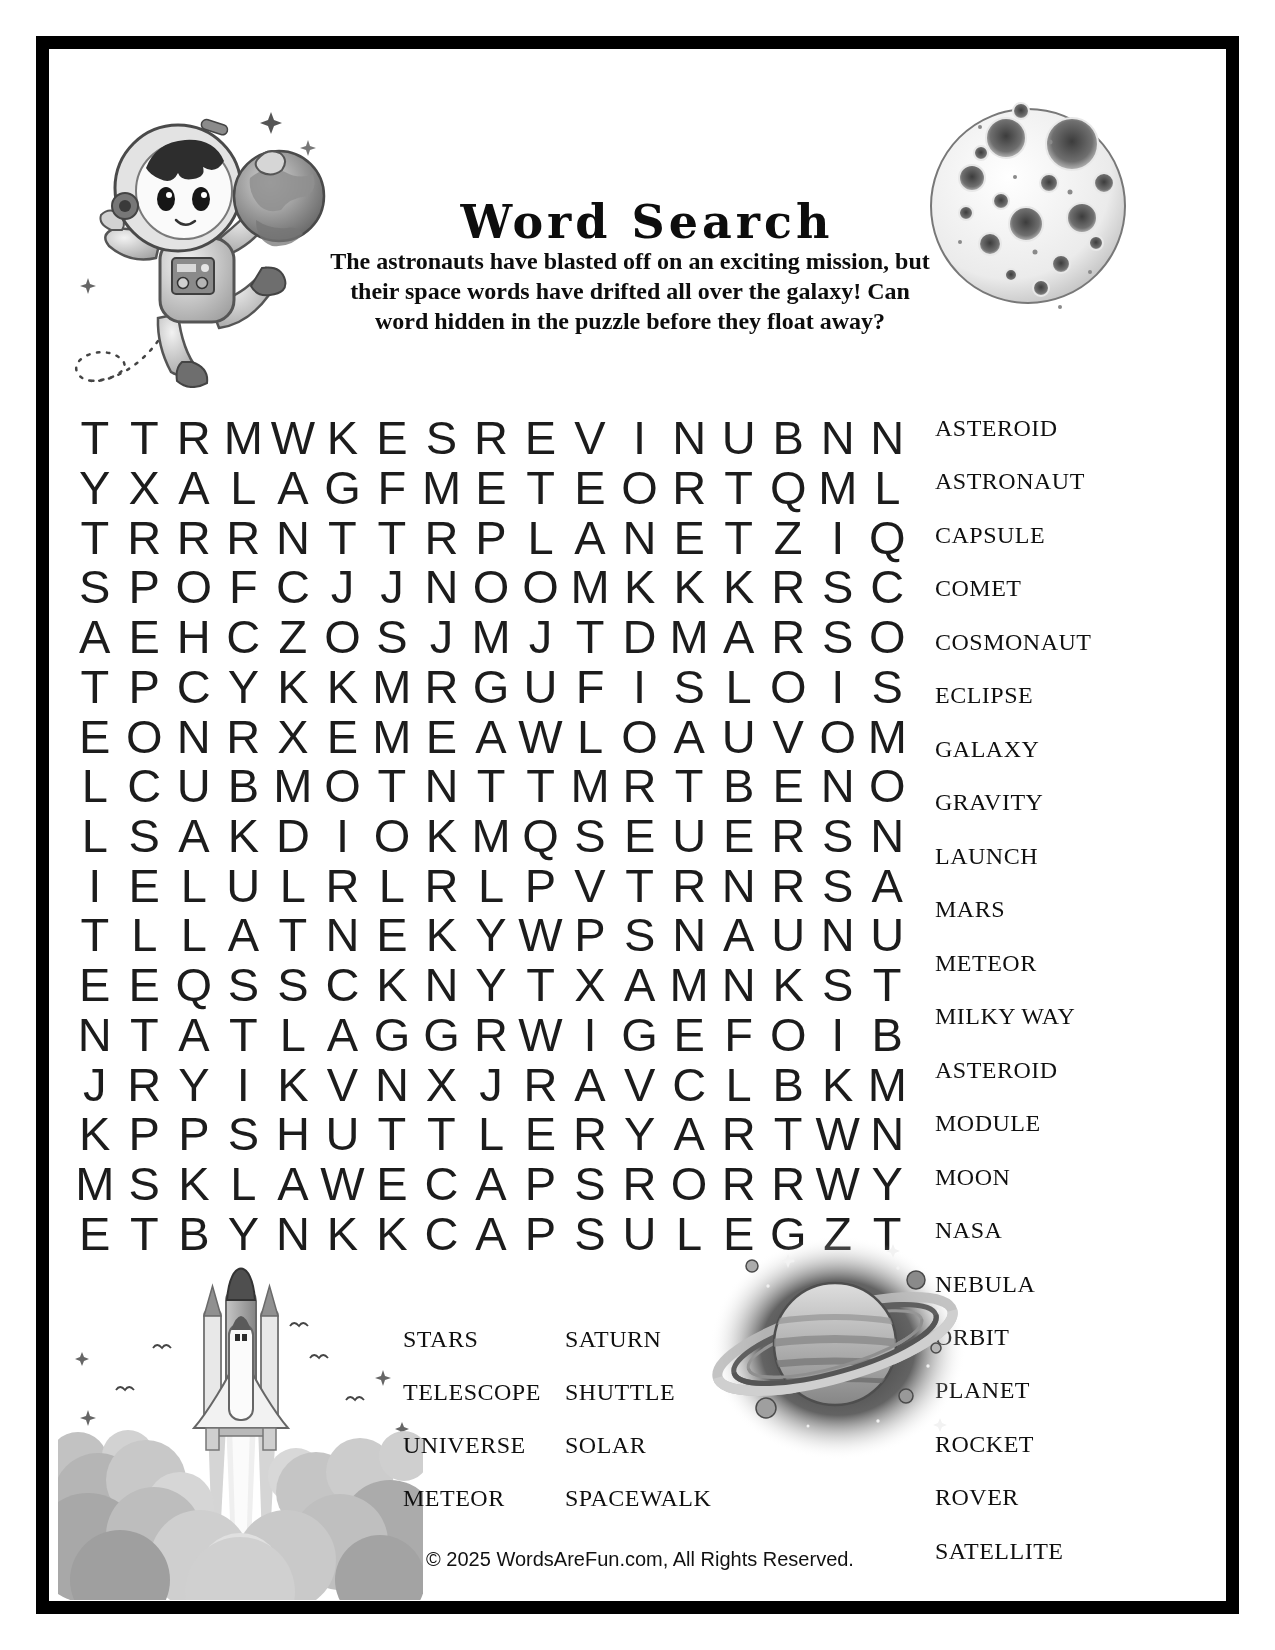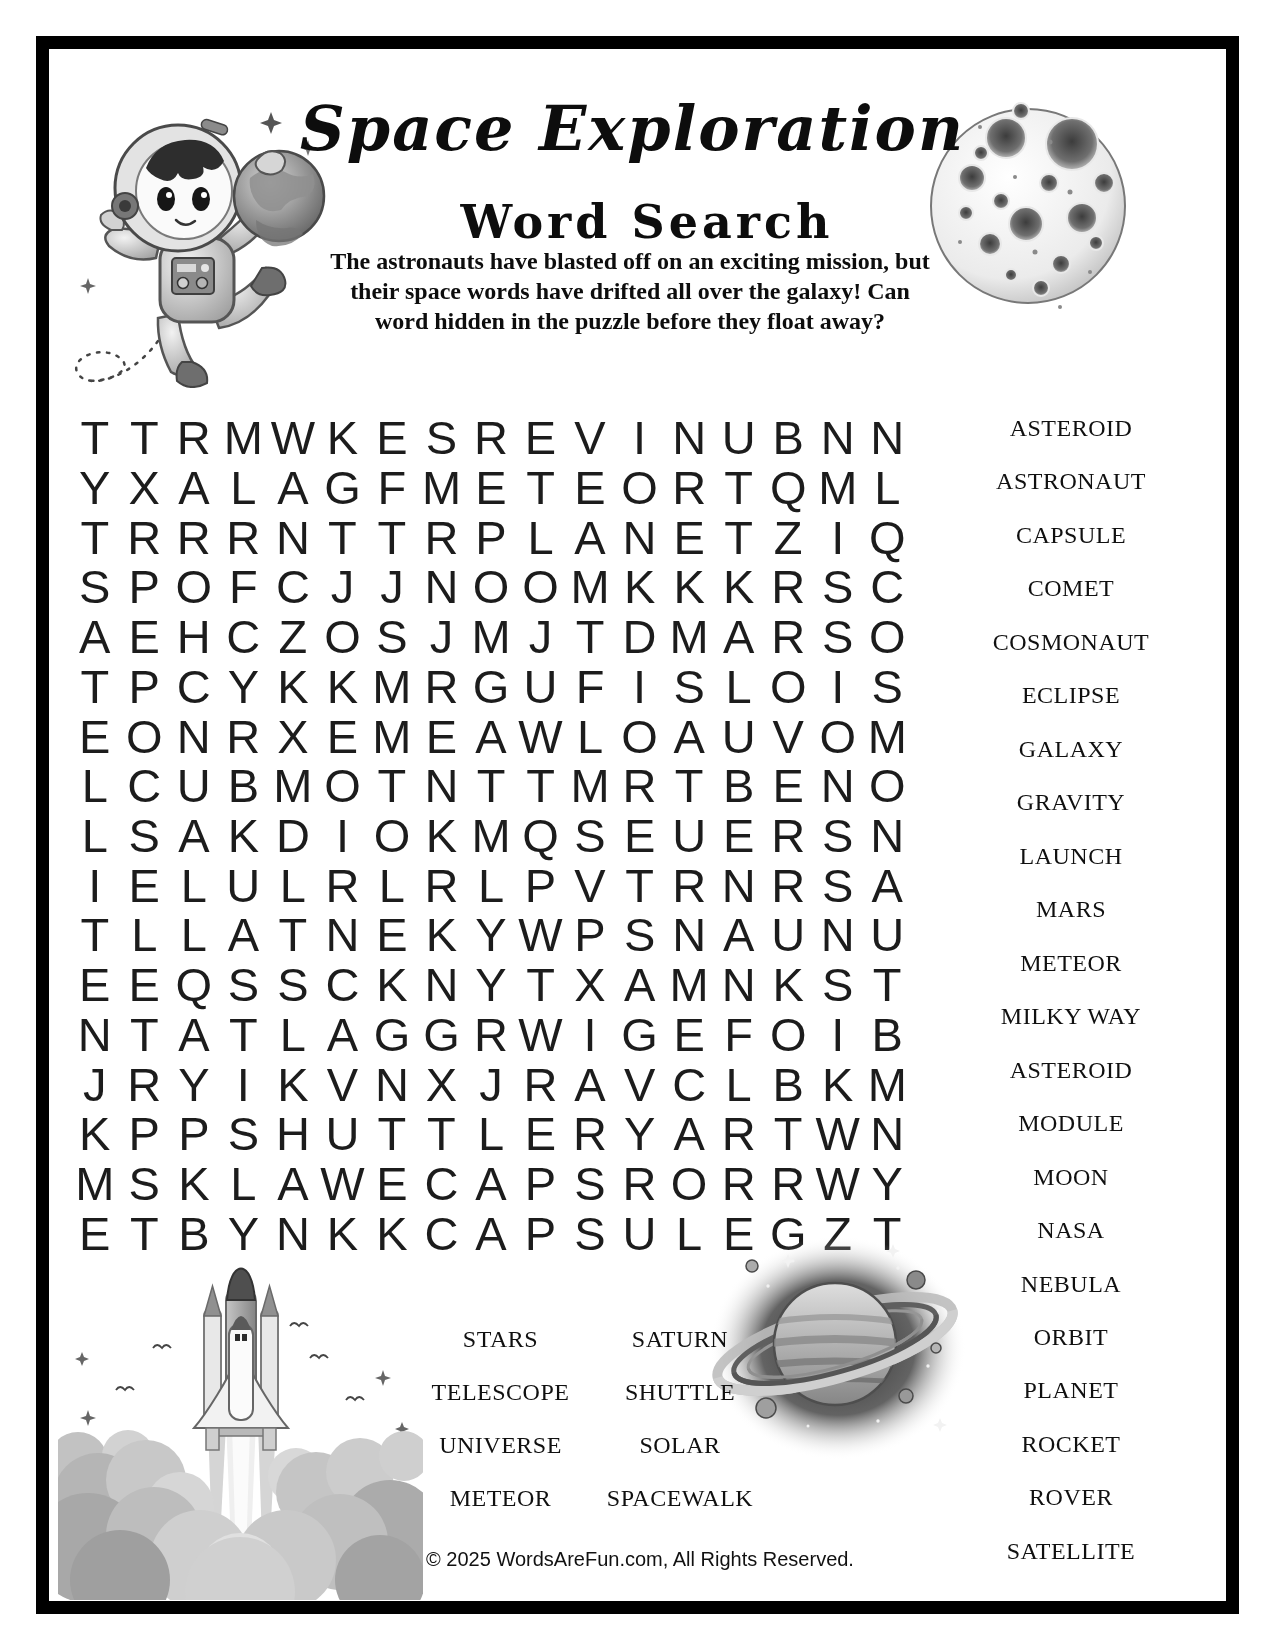--- a/index.html
+++ b/index.html
@@ -15,23 +15,23 @@
   .instructions{position:absolute;left:320px;top:246px;width:620px;text-align:center;
          font:700 24px "Liberation Serif",serif;line-height:30px;color:#0d0d0d;}
 
   
   .grid{position:absolute;left:70px;top:413px;width:842px;height:845px;
         display:grid;grid-template-columns:repeat(17,1fr);grid-template-rows:repeat(17,1fr);}
   .cell{display:flex;align-items:center;justify-content:center;
         font:400 47px/1 "Liberation Sans",sans-serif;color:#1c1c1c;}
 
   
-  .wlist{display:flex;flex-direction:column;justify-content:space-between;align-items:center;position:absolute;}
+  .wlist{display:flex;flex-direction:column;justify-content:space-between;align-items:flex-start;position:absolute;}
   .wlist-right{left:935px;top:415px;width:272px;height:1150px;}
-  .wlist-bl{left:393px;top:1326px;width:215px;height:186px;}
+  .wlist-bl{left:403px;top:1326px;width:215px;height:186px;}
   .wlist-br{left:565px;top:1326px;width:230px;height:186px;}
   .word{font:400 24px "Liberation Serif",serif;letter-spacing:0.5px;color:#101010;white-space:nowrap;}
 
   .copyright{position:absolute;left:340px;top:1548px;width:600px;text-align:center;
         font:500 20px "Liberation Sans",sans-serif;color:#111;}
 
   .illus{position:absolute;}
   .illus-astronaut{left:58px;top:86px;width:282px;height:302px;}
   .illus-moon{left:920px;top:82px;width:220px;height:252px;}
   .illus-rocket{left:58px;top:1230px;width:365px;height:370px;}
@@ -133,21 +133,20 @@
         <circle cx="60" cy="45" r="2"></circle>
         <circle cx="150" cy="110" r="2.5"></circle>
       <circle cx="95" cy="95" r="2"></circle>
         <circle cx="170" cy="190" r="2"></circle>
         <circle cx="40" cy="160" r="2"></circle>
       <circle cx="115" cy="170" r="2.5"></circle>
         <circle cx="140" cy="225" r="2"></circle>
     </g>
   </svg>
 
-  <h1 class="title" style="margin:0">Space Exploration</h1>
   <h2 class="subtitle" style="margin:17px">Word Search</h2>
   <div class="instructions">
       <div>The astronauts have blasted off on an exciting mission, but</div>
       <div>their space words have drifted all over the galaxy! Can</div>
       <div>word hidden in the puzzle before they float away?</div>
     </div>
 
   <div class="grid">
       <div class="cell">T</div>
       <div class="cell">T</div>

